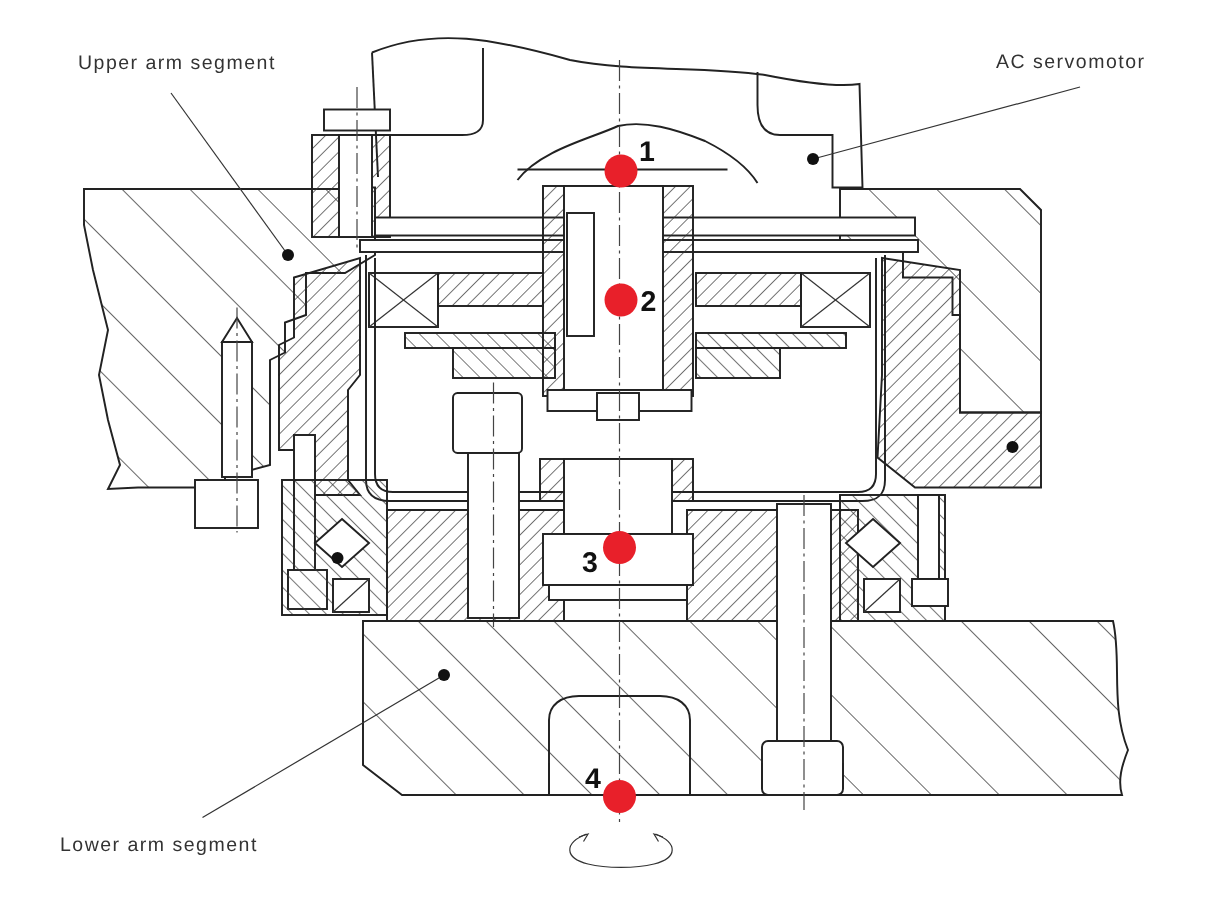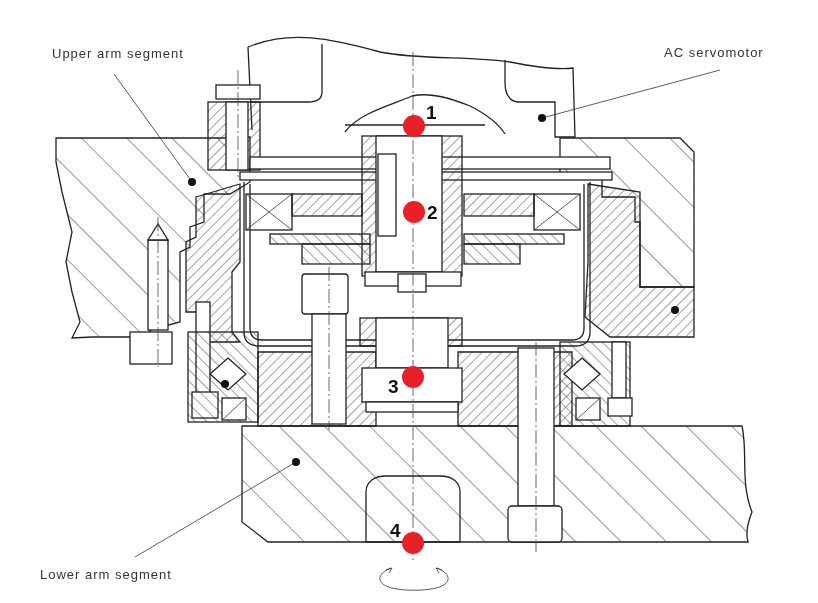--- a/index.html
+++ b/index.html
@@ -1,17 +1,17 @@
 <!DOCTYPE html>
 <html><head>
 <meta charset="utf-8">
 <style>
   html, body { margin:0; padding:0; background:#ffffff; }
   body { width:818px; height:603px; overflow:hidden; position:relative; font-family:"DejaVu Sans", sans-serif; }
-  #stage { position:absolute; left:0; top:12px; width:818px; height:459px; }
+  #stage { position:absolute; left:0; top:0; width:818px; height:459px; }
   svg { display:block; }
   .ln { stroke:#222; stroke-width:1.3; fill:none; }
   .thin { stroke:#333; stroke-width:0.8; fill:none; }
   .part { stroke:#222; stroke-width:1.3; }
   .center { stroke:#444; stroke-width:0.8; stroke-dasharray:14 3 2 3; fill:none; }
   .label-text { font-family:"Liberation Sans", sans-serif; font-size:13px; fill:#333; letter-spacing:1px; }
   .marker-num { font-family:"Liberation Sans", sans-serif; font-weight:bold; font-size:19px; fill:#111; }
 </style>
 </head>
 <body>

